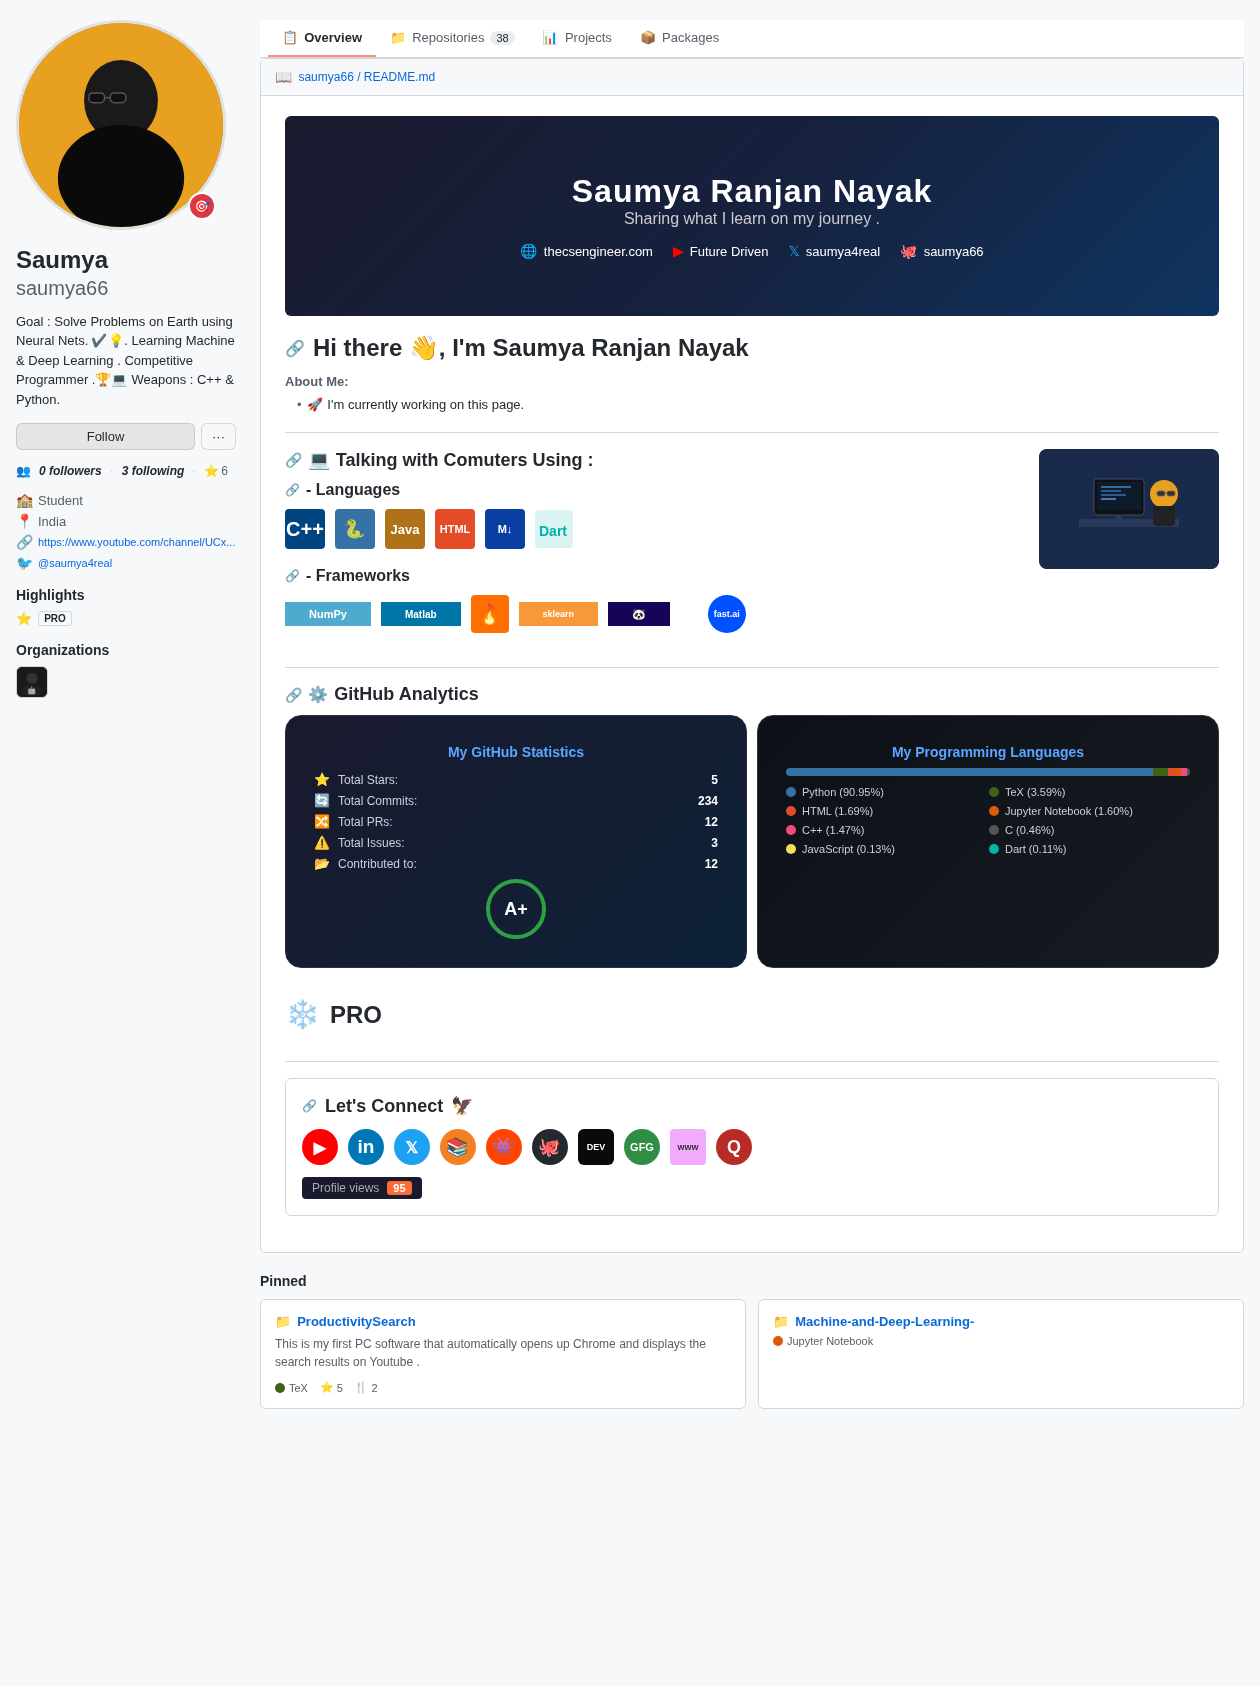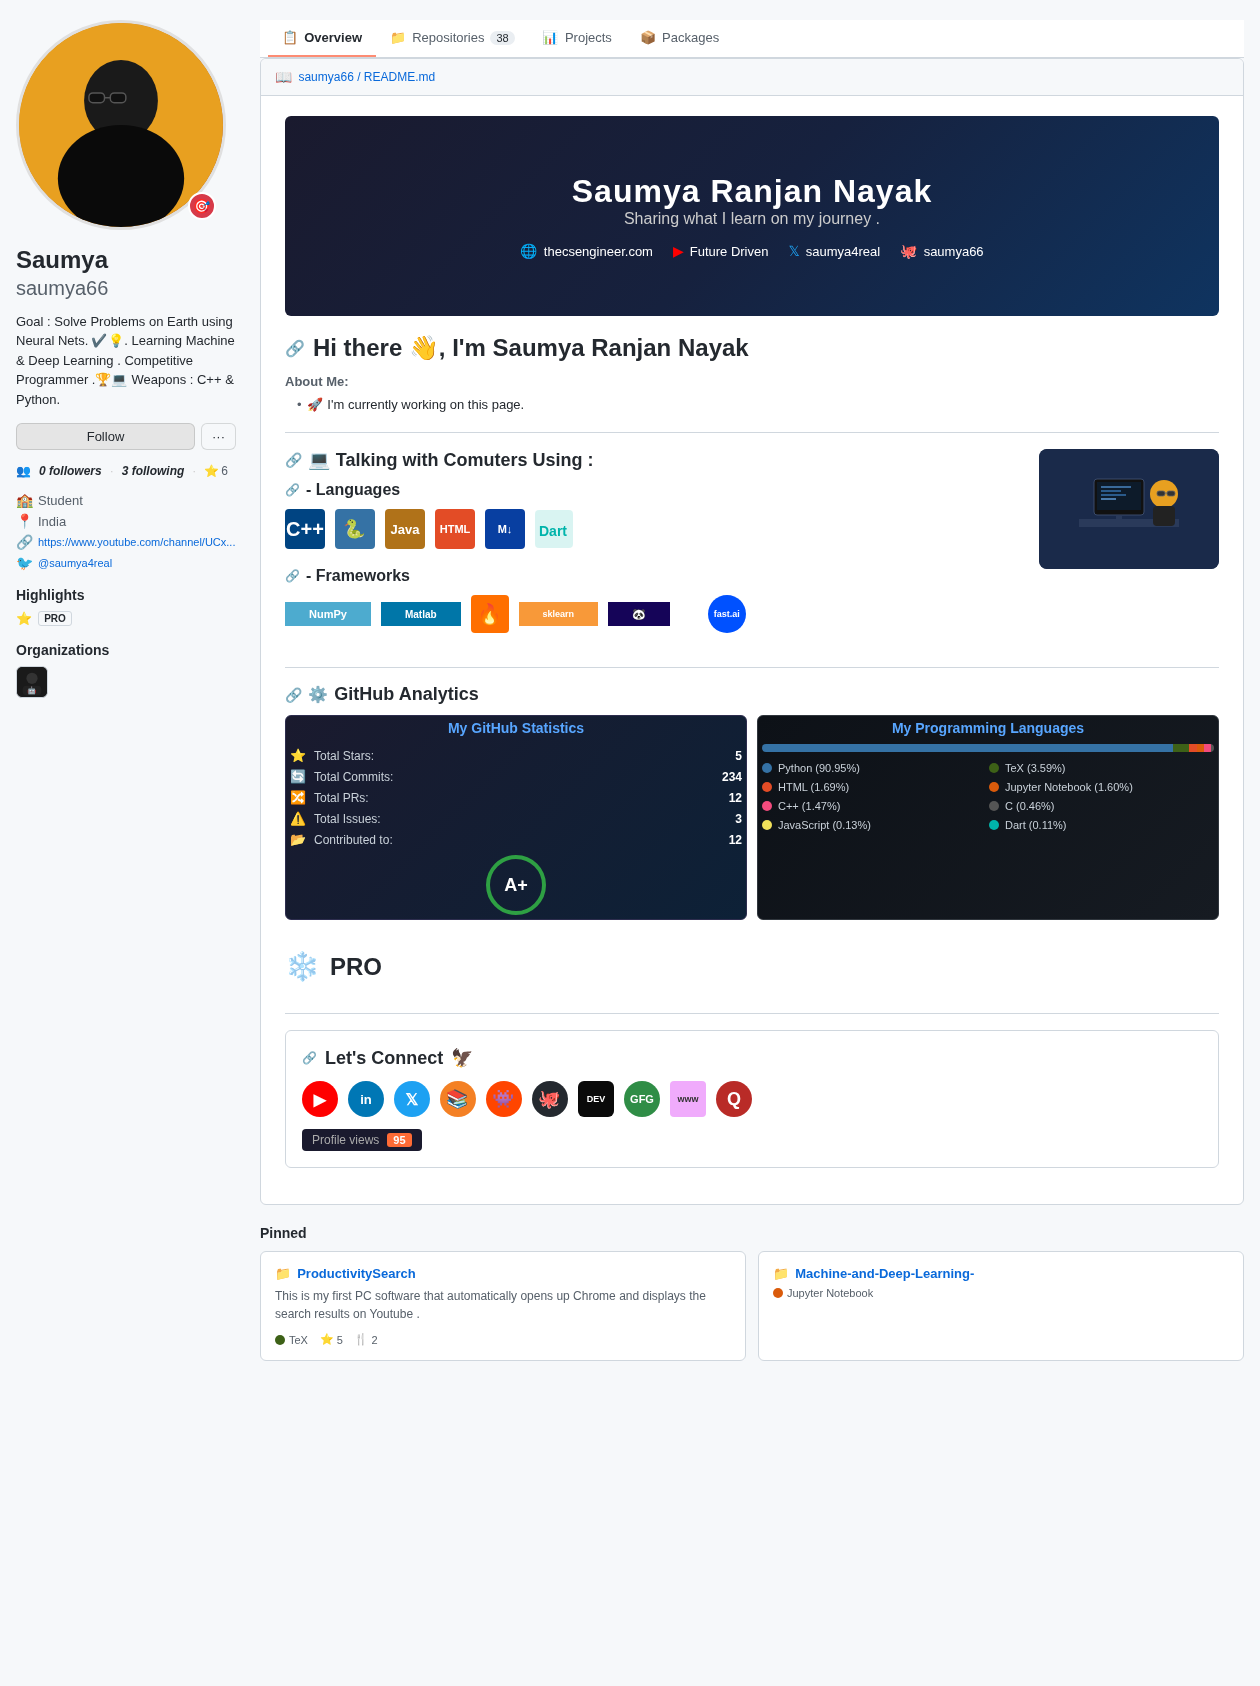--- a/index.html
+++ b/index.html
@@ -69,21 +69,21 @@
 
     
     .framework-icon { display: flex; align-items: center; justify-content: center; height: 24px; border-radius: 0; padding: 4px 24px; font-size: 11px; font-weight: 700; }
     .fw-numpy { background: #4DABCF; color: #fff; }
     .fw-matlab { background: #0076A8; color: #fff; font-size: 10px; }
     .fw-sklearn { background: #F89939; color: #fff; font-size: 10px; }
     .fw-pandas { background: #150458; color: #fff; }
 
     
     .analytics-wrap { display: flex; gap: 10px; margin-bottom: 20px; }
-    .analytics-card { flex: 1; border-radius: 6px; padding: 4px; color: #fff; }
+    .analytics-card { flex: 1; border-radius: 16px; padding: 28px; color: #fff; }
     .stats-card { background: linear-gradient(135deg, #1a1a2e 0%, #0d2137 100%); border: 1px solid #2d2d4e; }
     .langs-card { background: linear-gradient(135deg, #0d1117 0%, #161b22 100%); border: 1px solid #30363d; }
     .stats-title { font-size: 14px; font-weight: 600; margin-bottom: 12px; color: #58a6ff; text-align: center; }
     .stat-row { display: flex; align-items: center; gap: 8px; font-size: 12px; margin-bottom: 6px; }
     .stat-icon { font-size: 13px; width: 16px; }
     .stat-label { color: #c9d1d9; flex: 1; }
     .stat-val { font-weight: 600; color: #fff; }
     .grade-circle { width: 60px; height: 60px; border-radius: 50%; border: 4px solid #2ea043; display: flex; align-items: center; justify-content: center; font-size: 18px; font-weight: 700; color: #fff; margin: auto; margin-top: 8px; }
     .langs-bar { height: 8px; border-radius: 4px; margin-bottom: 10px; display: flex; overflow: hidden; }
     .langs-title { font-size: 14px; font-weight: 600; margin-bottom: 8px; color: #58a6ff; text-align: center; }
@@ -471,21 +471,21 @@
         <hr class="section-divider">
 
         <div class="connect-section">
           <div class="connect-title">
             <span style="color:#0969da;font-size:12px">🔗</span>
             <span>Let's Connect</span>
             <span>🦅</span>
           </div>
           <div class="social-icons-row">
             <div class="social-icon si-yt">▶</div>
-            <div class="social-icon si-li" style="font-size:13px;font-weight:700">in</div>
+            <div class="social-icon si-li" style="font-size:19px;font-weight:700">in</div>
             <div class="social-icon si-tw">𝕏</div>
             <div class="social-icon si-so" style="font-size:18px">📚</div>
             <div class="social-icon si-reddit" style="font-size:18px">👾</div>
             <div class="social-icon si-gh" style="font-size:18px">🐙</div>
             <div class="social-icon si-dev" style="font-size:9px;font-weight:700;border-radius:6px">DEV</div>
             <div class="social-icon" style="background:#2F8D46;font-size:11px;font-weight:700">GFG</div>
             <div class="social-icon" style="background:#f0abfc;color:#333;font-size:9px;font-weight:700;border-radius:4px">www</div>
             <div class="social-icon si-q" style="font-size:18px;font-weight:700">Q</div>
           </div>
           <div class="profile-views-badge">

